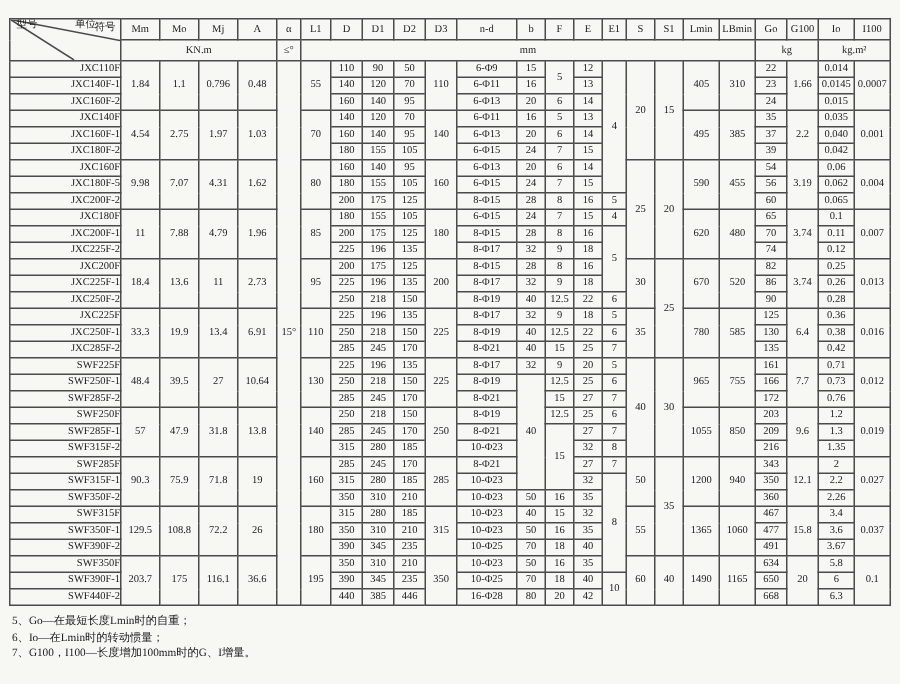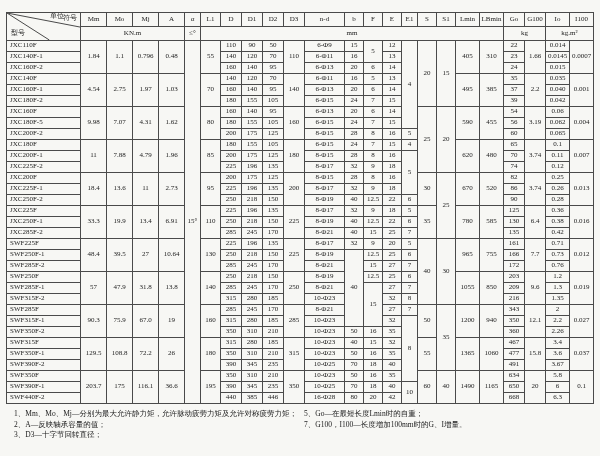--- a/index.html
+++ b/index.html
@@ -19,27 +19,27 @@
     border:1px solid #4a4a4a;
     font-weight:normal;
     font-size:7px;line-height:1.05;
     padding:0;margin:0;
     text-align:center;vertical-align:middle;
     white-space:nowrap;overflow:hidden;
   }
   thead tr.hr1 th{height:13px;}
   thead tr.hr2 th{height:13px;}
   tbody tr{height:11px;}
-  td.model{text-align:left;padding-left:3px;margin-left:12px;}
+  td.model{text-align:right;padding-left:3px;margin-left:12px;}
   th.corner{position:relative;padding:0;font-family:Liberation Serif, serif;}
   th.corner svg{position:absolute;left:0;top:0;width:100%;height:100%;}
   th.corner .lbl{position:absolute;font-size:7px;line-height:1;}
   th.corner .lbl-symbol{top:2px;right:3px;}
   th.corner .lbl-unit{top:0;right:16px;}
-  th.corner .lbl-model{bottom:3px;left:4px;}
+  th.corner .lbl-model{bottom:20px;left:4px;}
   .footnotes{
     display:flex;margin-top:5px;
     font-size:7.5px;line-height:10.5px;color:#202020;
   }
   .fn-left{width:296px;padding-left:14px;box-sizing:border-box;}
   .fn-right{flex:1;padding-left:8px;box-sizing:border-box;}
   .fn-line{white-space:nowrap;overflow:hidden;}
 </style>
 </head>
 <body>
@@ -500,21 +500,21 @@
             <td>10-Φ23</td>
             <td>32</td>
             <td>8</td>
             <td>216</td>
             <td>1.35</td>
           </tr>
           <tr>
             <td class="model">SWF285F</td>
             <td rowspan="3">90.3</td>
             <td rowspan="3">75.9</td>
-            <td rowspan="3">67.0</td>
+            <td rowspan="3">71.8</td>
             <td rowspan="3">19</td>
             <td rowspan="3">160</td>
             <td>285</td>
             <td>245</td>
             <td>170</td>
             <td rowspan="3">285</td>
             <td>8-Φ21</td>
             <td>27</td>
             <td>7</td>
             <td rowspan="3">50</td>
@@ -642,23 +642,19 @@
             <td>80</td>
             <td>20</td>
             <td>42</td>
             <td>668</td>
             <td>6.3</td>
           </tr>
         </tbody>
       </table>
     </div>
   <div class="footnotes">
-    <div class="fn-left" id="fn-left">
-        <div class="fn-line">1、Mm、Mo、Mj—分别为最大允许静力矩，允许脉动疲劳力矩及允许对称疲劳力矩；</div>
-        <div class="fn-line">2、A—反映轴承容量的值；</div>
-        <div class="fn-line">3、D3—十字节回转直径；</div>
-      </div>
     <div class="fn-right" id="fn-right">
         <div class="fn-line">5、Go—在最短长度Lmin时的自重；</div>
+        <div class="fn-line">6、Io—在Lmin时的转动惯量；</div>
         <div class="fn-line">7、G100，I100—长度增加100mm时的G、I增量。</div>
       </div>
   </div>
 </div>
 
 </body></html>

